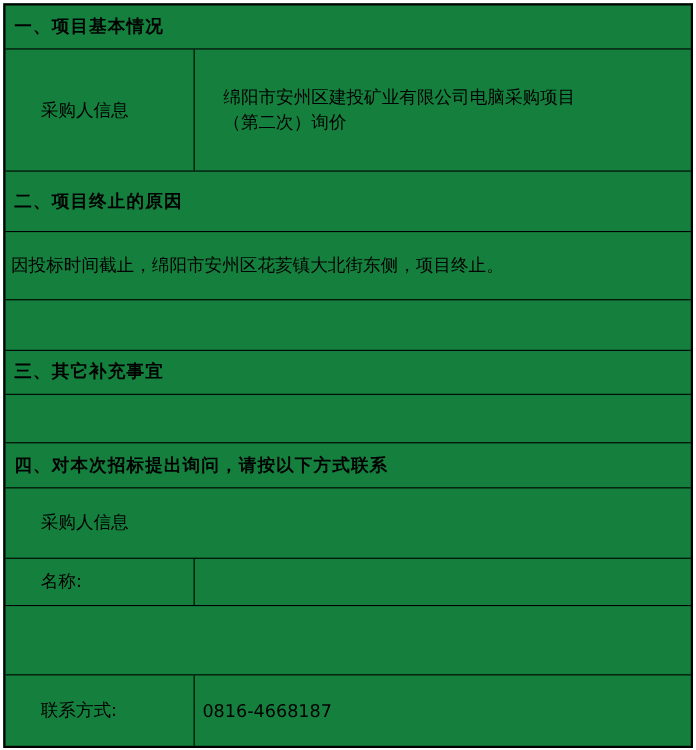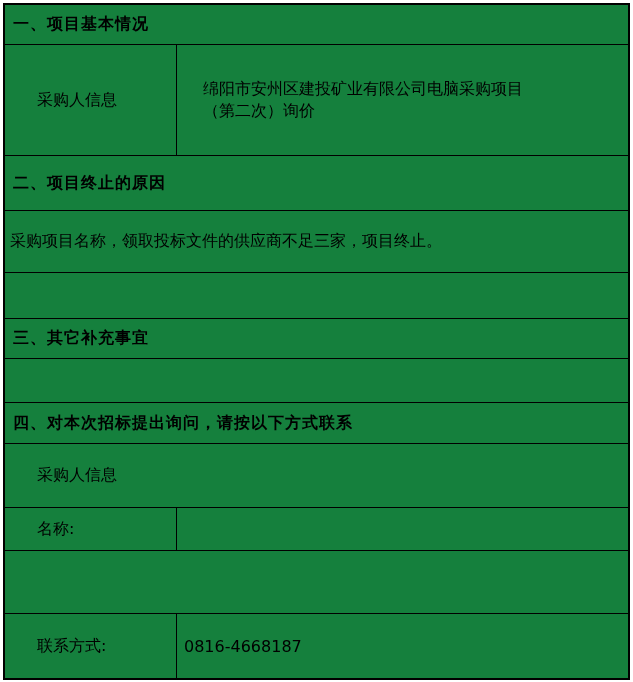--- a/index.html
+++ b/index.html
@@ -80,21 +80,21 @@
 
   <div class="row h111">
     <div class="label-cell">采购人信息</div>
     <div class="value-cell preline">绵阳市安州区建投矿业有限公司电脑采购项目
 （第二次）询价</div>
   </div>
 
   <div class="row h55 section-header">二、项目终止的原因</div>
 
   <div class="row h62">
-    <div class="full-cell">采购项目名称，领取投标文件的供应商不足三家，项目终止。</div>
+    <div class="full-cell">因投标时间截止，绵阳市安州区花荄镇大北街东侧，项目终止。</div>
   </div>
 
   <div class="row h46">
     <div class="full-cell"></div>
   </div>
 
   <div class="row h40 section-header">三、其它补充事宜</div>
 
   <div class="row h44">
     <div class="full-cell"></div>

